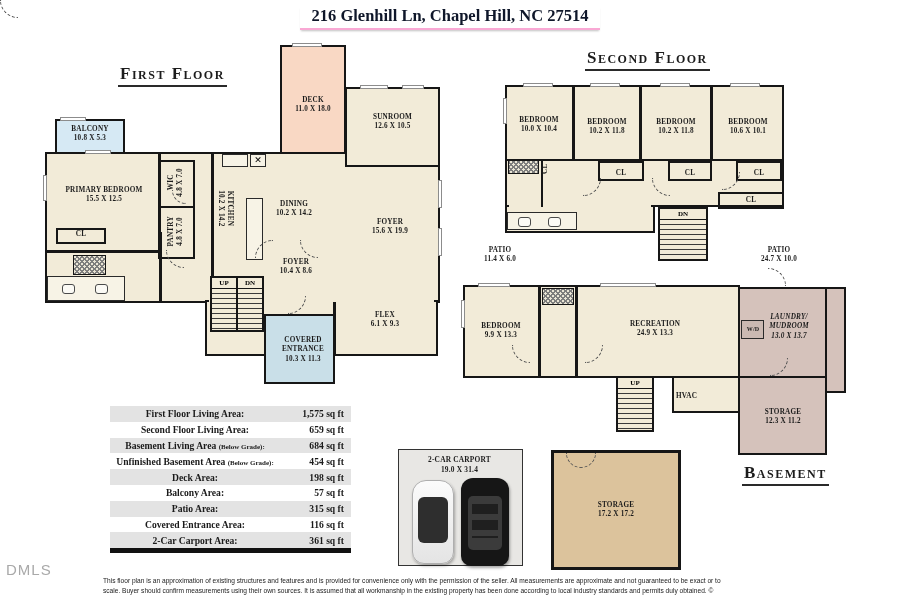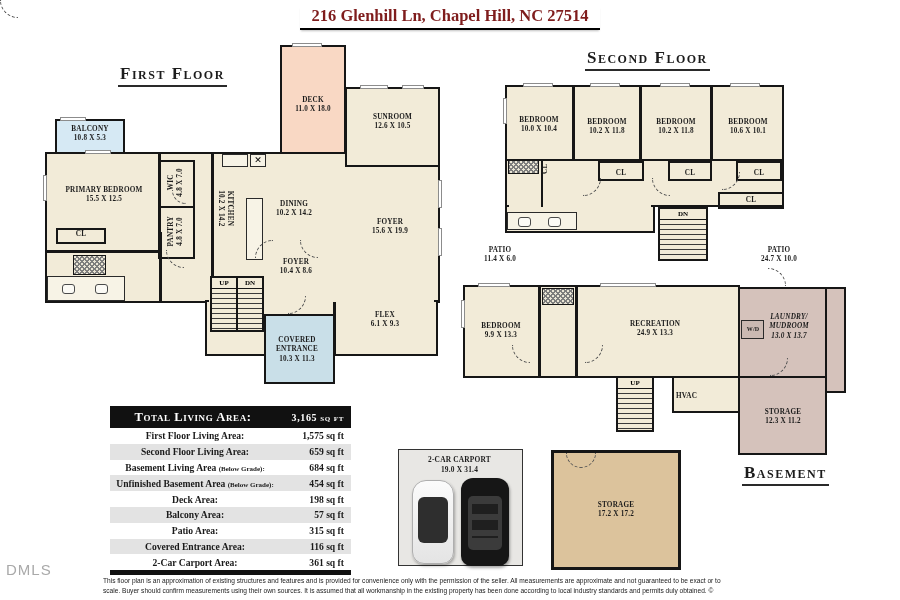--- a/index.html
+++ b/index.html
@@ -25,22 +25,22 @@
   
   .stairpair{position:absolute;box-sizing:border-box;border:2.5px solid #161616;background:#f2ebd8;display:flex;}
   .flight{flex:1;display:flex;flex-direction:column;border-right:2px solid #161616;}
   .flight:last-child{border-right:none;}
   .slab{font-size:7px;font-weight:bold;text-align:center;height:10px;line-height:10px;border-bottom:1px solid #161616;}
   .treads{flex:1;background:repeating-linear-gradient(to bottom,transparent 0 4px,#3a3a3a 4px 5px);}
   
   .floorhead{position:absolute;font-weight:bold;font-variant:small-caps;color:#1c1c1c;
        font-size:17px;letter-spacing:1.5px;border-bottom:2px solid #2a2a2a;padding:0 2px 1px 2px;}
   #page-title{position:absolute;top:6px;left:0;width:900px;text-align:center;}
-  #page-title span{display:inline-block;font-size:16.5px;font-weight:bold;color:#7f1d1d;
-       border-bottom:2px solid #000000;padding:0 12px 2px 12px;box-shadow:0 2px 2px -1px rgba(0,0,0,.25);}
+  #page-title span{display:inline-block;font-size:16.5px;font-weight:bold;color:#0f172a;
+       border-bottom:2px solid #f9a8d4;padding:0 12px 2px 12px;box-shadow:0 2px 2px -1px rgba(0,0,0,.25);}
   
   #area-table{position:absolute;left:110px;top:406px;width:241px;font-weight:bold;}
   .at-header{display:flex;align-items:center;background:#111111;color:#ffffff;height:22px;
        font-variant:small-caps;font-size:12.5px;letter-spacing:.6px;}
   .at-header .at-l{flex:1;text-align:center;}
   .at-header .at-v{width:68px;text-align:right;padding-right:7px;font-size:10px;}
   .at-row{display:flex;align-items:center;height:15.8px;font-size:9.6px;color:#1a1a1a;}
   .at-row:nth-child(odd){background:#e3e3e3;}
   .at-row:nth-child(even){background:#ffffff;}
   .at-row .at-l{flex:1;text-align:center;white-space:nowrap;}
@@ -165,21 +165,21 @@
       <span class="dm">15.6 X 19.9</span>
     </div>
   <div class="lbl" style="left:355px;top:311px;width:60px;">
     <span class="nm">FLEX</span>
       <span class="dm">6.1 X 9.3</span>
     </div>
   <div class="lbl" style="left:265px;top:258px;width:62px;">
     <span class="nm">FOYER</span>
       <span class="dm">10.4 X 8.6</span>
     </div>
-  <div class="lbl" style="left:260px;top:336px;width:74px;">
+  <div class="lbl" style="left:266px;top:336px;width:74px;">
     <span class="nm" style="white-space:pre-line;">COVERED ENTRANCE</span>
       <span class="dm">10.3 X 11.3</span>
     </div>
   <div class="lbl" style="left:66px;top:230px;width:30px;">
     <span class="nm">CL</span>
     </div>
 
   <div class="floorhead" style="left:585px;top:48px;">Second Floor</div>
 
   <div class="room" style="left:505px;top:85px;width:279px;height:122px;"></div>
@@ -306,24 +306,20 @@
       <span class="dm">12.3 X 11.2</span>
     </div>
   <div class="lbl" style="left:676px;top:392px;width:40px;text-align:left;">
     <span class="nm">HVAC</span>
     </div>
   <div class="lbl" style="left:742px;top:326px;width:22px;font-size:6px;">
     <span class="nm">W/D</span>
     </div>
 
   <div id="area-table">
-    <div class="at-header">
-      <span class="at-l">Total Living Area:</span>
-      <span class="at-v">3,165 sq ft</span>
-    </div>
     <div class="at-row">
       <span class="at-l"><span>First Floor Living Area:</span> <span class="note"></span></span>
       <span class="at-v">1,575 sq ft</span>
       </div>
     <div class="at-row">
       <span class="at-l"><span>Second Floor Living Area:</span> <span class="note"></span></span>
       <span class="at-v">659 sq ft</span>
       </div>
     <div class="at-row">
       <span class="at-l"><span>Basement Living Area</span> <span class="note">(Below Grade):</span></span>

